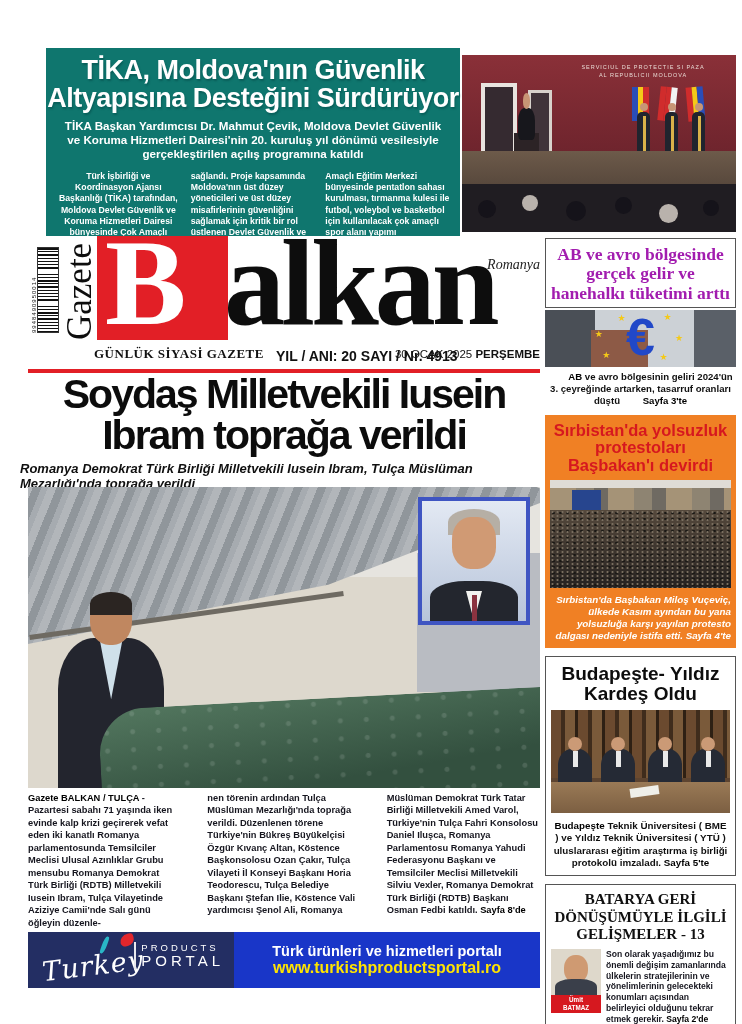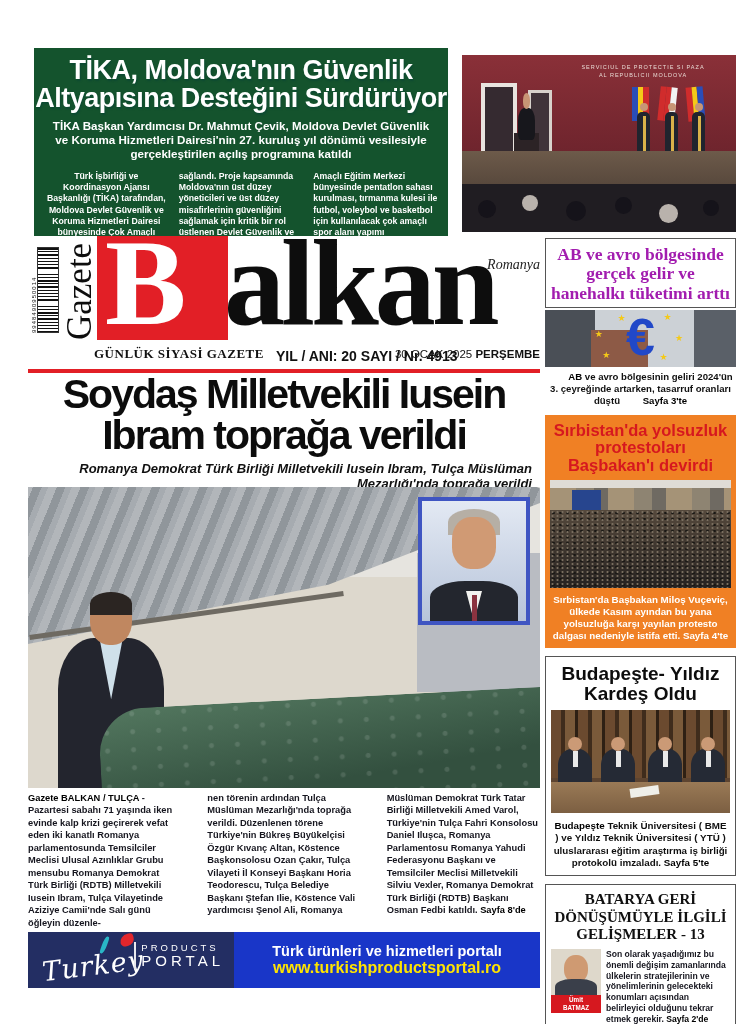--- a/index.html
+++ b/index.html
@@ -1,21 +1,21 @@
 <!DOCTYPE html>
 <html><head>
 <meta charset="utf-8">
 <style>
   * { margin:0; padding:0; box-sizing:border-box; }
   html,body { background:#fff; }
   body { font-family:"Liberation Sans", sans-serif; }
   .page { position:relative; width:742px; height:1024px; background:#fff; overflow:hidden; }
 
   
-  .teal-band { position:absolute; left:34px; top:48px; width:414px; height:188px; background:#14532d; color:#fff; }
+  .teal-band { position:absolute; left:46px; top:48px; width:414px; height:188px; background:#0f766e; color:#fff; }
   .teal-head { padding-top:8px; text-align:center; font-weight:bold; font-size:27px; line-height:1.04; letter-spacing:-0.5px; text-shadow:1px 2px 2px rgba(0,60,60,.4); }
   .teal-sub { margin-top:7px; padding:0 12px; text-align:center; font-weight:bold; font-size:11.6px; line-height:1.22; }
   .teal-cols { display:flex; gap:10px; margin-top:9px; padding:0 10px; }
   .teal-col { flex:1; font-size:8.7px; line-height:1.3; font-weight:bold; }
   .teal-col.c1 { text-align:center; }
 
   
   .tika-photo { position:absolute; left:462px; top:55px; width:274px; height:177px; background:#5c4a40; overflow:hidden; }
   .tk-wall { position:absolute; left:0; top:0; width:100%; height:56%; background:linear-gradient(#8a3038,#6e242d); }
   .tk-walltext { position:absolute; right:8px; top:8px; width:170px; text-align:center; color:#e8d8d2; font-size:5.5px; line-height:1.5; letter-spacing:1px; }
@@ -45,21 +45,21 @@
   .mast-region { position:absolute; left:450px; top:257px; width:90px; text-align:right; font-family:"Liberation Serif", serif; font-style:italic; font-size:14px; color:#222; }
   .info-row { position:absolute; left:28px; top:346px; width:512px; height:20px; }
   .info-tagline { position:absolute; left:66px; top:0; font-family:"Liberation Serif", serif; font-weight:bold; font-size:13px; letter-spacing:0.5px; color:#111; }
   .info-issue { position:absolute; left:248px; top:2px; font-weight:bold; font-size:14px; color:#111; }
   .info-date { position:absolute; right:0; top:2px; font-size:11.5px; color:#111; }
   .info-date b { font-weight:bold; }
   .red-rule { position:absolute; left:28px; top:369px; width:512px; height:4px; background:#e21f26; }
 
   
   .lead-head { position:absolute; left:22px; top:374px; width:524px; text-align:center; font-weight:bold; font-size:41px; line-height:0.99; letter-spacing:-2px; color:#0c0c0c; }
-  .lead-sub { position:absolute; left:20px; top:461px; width:512px; text-align:right; font-style:italic; font-weight:bold; font-size:13px; color:#101010; }
+  .lead-sub { position:absolute; left:20px; top:461px; width:512px; text-align:left; font-style:italic; font-weight:bold; font-size:13px; color:#101010; }
   .main-photo { position:absolute; left:28px; top:487px; width:512px; height:301px; background:#ddd8cd; overflow:hidden; }
   .mp-sky { position:absolute; right:0; top:0; width:40%; height:30%; background:#e6e4df; }
   .mp-roof { position:absolute; left:-4%; top:-6%; width:108%; height:62%; background:repeating-linear-gradient(112deg,#b2b6ba 0 8px,#90969b 8px 16px,#a6abb0 16px 22px); clip-path:polygon(0 4%,86% 0,100% 14%,58% 62%,0 96%); }
   .mp-eave { position:absolute; left:0; top:42%; width:62%; height:5px; background:#6e6a62; transform:rotate(-8deg); }
   .mp-bldg { position:absolute; right:0; top:22%; width:24%; height:46%; background:#b9bcc2; }
   .mp-window { position:absolute; right:6%; top:30%; width:9%; height:16%; background:#4b4640; border:3px solid #8d8880; }
   .mp-man { position:absolute; left:4%; top:36%; width:24%; height:64%; }
   .mp-man-head { position:absolute; left:34%; top:0; width:34%; height:26%; background:#c08760; border-radius:46%; }
   .mp-man-hair { position:absolute; left:34%; top:-2%; width:34%; height:12%; background:#2b2522; border-radius:50% 50% 0 0; }
   .mp-man-body { position:absolute; left:8%; top:22%; width:86%; height:78%; background:#23252e; border-radius:34% 34% 0 0; }
@@ -104,21 +104,21 @@
   .eu-caption { margin-top:4px; padding:0 2px; text-align:center; font-size:9.6px; line-height:1.25; font-weight:bold; color:#101010; }
   .eu-caption .pg, .eu-caption .lead { color:#000;margin-left:20px; }
 
   .serbia-box { margin-top:8px; background:#f08024; padding:5px; }
   .serbia-head { padding-top:2px; text-align:center; font-weight:bold; font-size:16.5px; line-height:1.07; color:#d6181f; }
   .serbia-photo { position:relative; width:100%; height:108px; margin-top:5px; overflow:hidden; background:#3b352f; }
   .sp-sky { position:absolute; left:0; top:0; width:100%; height:10%; background:#dfdcd6; }
   .sp-bldgs { position:absolute; left:0; top:8%; width:100%; height:22%; background:repeating-linear-gradient(90deg,#a59377 0 26px,#8e8472 26px 44px,#6f6a62 44px 58px); }
   .sp-screen { position:absolute; left:12%; top:10%; width:16%; height:22%; background:#27458e; }
   .sp-crowd { position:absolute; left:0; top:28%; width:100%; height:72%; background:linear-gradient(#55493c,#262220); background-image:radial-gradient(#7a6f60 0.8px, transparent 1.4px), radial-gradient(#191714 1px, transparent 1.6px), linear-gradient(#55493c,#262220); background-size:5px 4px, 7px 6px, 100% 100%; }
-  .serbia-caption { margin-top:6px; text-align:center; font-size:9.8px; line-height:1.25; font-weight:bold; color:#fff; }
+  .serbia-caption { margin-top:6px; text-align:right; font-size:9.8px; line-height:1.25; font-weight:bold; color:#fff;font-style:italic; }
 
   .budapest-box { margin-top:8px; padding:5px; }
   .budapest-head { padding-top:2px; text-align:center; font-weight:bold; font-size:19px; line-height:1.06; color:#0d0d0d; }
   .budapest-photo { position:relative; width:100%; height:103px; margin-top:6px; overflow:hidden; background:#5d4430; }
   .bp-shelf { position:absolute; left:0; top:0; width:100%; height:66%; background:repeating-linear-gradient(90deg,#6b4a2f 0 10px,#3f2c1c 10px 14px,#7a5a3a 14px 24px,#2e2014 24px 27px), repeating-linear-gradient(#00000000 0 22px, #241a10 22px 26px); }
   .bp-table { position:absolute; left:0; bottom:0; width:100%; height:30%; background:linear-gradient(#9a7a56,#7c5f42); }
   .bp-paper { position:absolute; left:44%; bottom:16%; width:16%; height:9%; background:#efefe9; transform:rotate(-8deg); }
   .bp-man { position:absolute; top:26%; width:34px; height:52px; }
   .bp-man .h { position:absolute; left:10px; top:0; width:14px; height:14px; background:#cb9a76; border-radius:50%; }
   .bp-man .b { position:absolute; left:0; top:12px; width:34px; height:40px; background:#252a35; border-radius:40% 40% 0 0; }
@@ -141,21 +141,21 @@
 </head>
 <body>
 
 <div class="page">
 
   <div class="teal-band">
     <div class="teal-head">
       <span style="display:block">TİKA, Moldova'nın Güvenlik</span>
       <span style="display:block">Altyapısına Desteğini Sürdürüyor</span>
     </div>
-    <div class="teal-sub">TİKA Başkan Yardımcısı Dr. Mahmut Çevik, Moldova Devlet Güvenlik ve Koruma Hizmetleri Dairesi'nin 27. kuruluş yıl dönümü vesilesiyle gerçekleştirilen açılış programına katıldı</div>
+    <div class="teal-sub">TİKA Başkan Yardımcısı Dr. Mahmut Çevik, Moldova Devlet Güvenlik ve Koruma Hizmetleri Dairesi'nin 20. kuruluş yıl dönümü vesilesiyle gerçekleştirilen açılış programına katıldı</div>
     <div class="teal-cols">
       <div class="teal-col c1">Türk İşbirliği ve Koordinasyon Ajansı Başkanlığı (TİKA) tarafından, Moldova Devlet Güvenlik ve Koruma Hizmetleri Dairesi bünyesinde Çok Amaçlı Eğitim Merkezinin kurulmasına destek</div>
       <div class="teal-col">sağlandı. Proje kapsamında Moldova'nın üst düzey yöneticileri ve üst düzey misafirlerinin güvenliğini sağlamak için kritik bir rol üstlenen Devlet Güvenlik ve Koruma Hizmetleri Dairesi, Çok</div>
       <div class="teal-col">Amaçlı Eğitim Merkezi bünyesinde pentatlon sahası kurulması, tırmanma kulesi ile futbol, voleybol ve basketbol için kullanılacak çok amaçlı spor alanı yapımı gerçekleştirildi. Sayfa 9'da</div>
     </div>
   </div>
 
   <div class="tika-photo">
     <div class="tk-wall"></div>
     <div class="tk-walltext">

